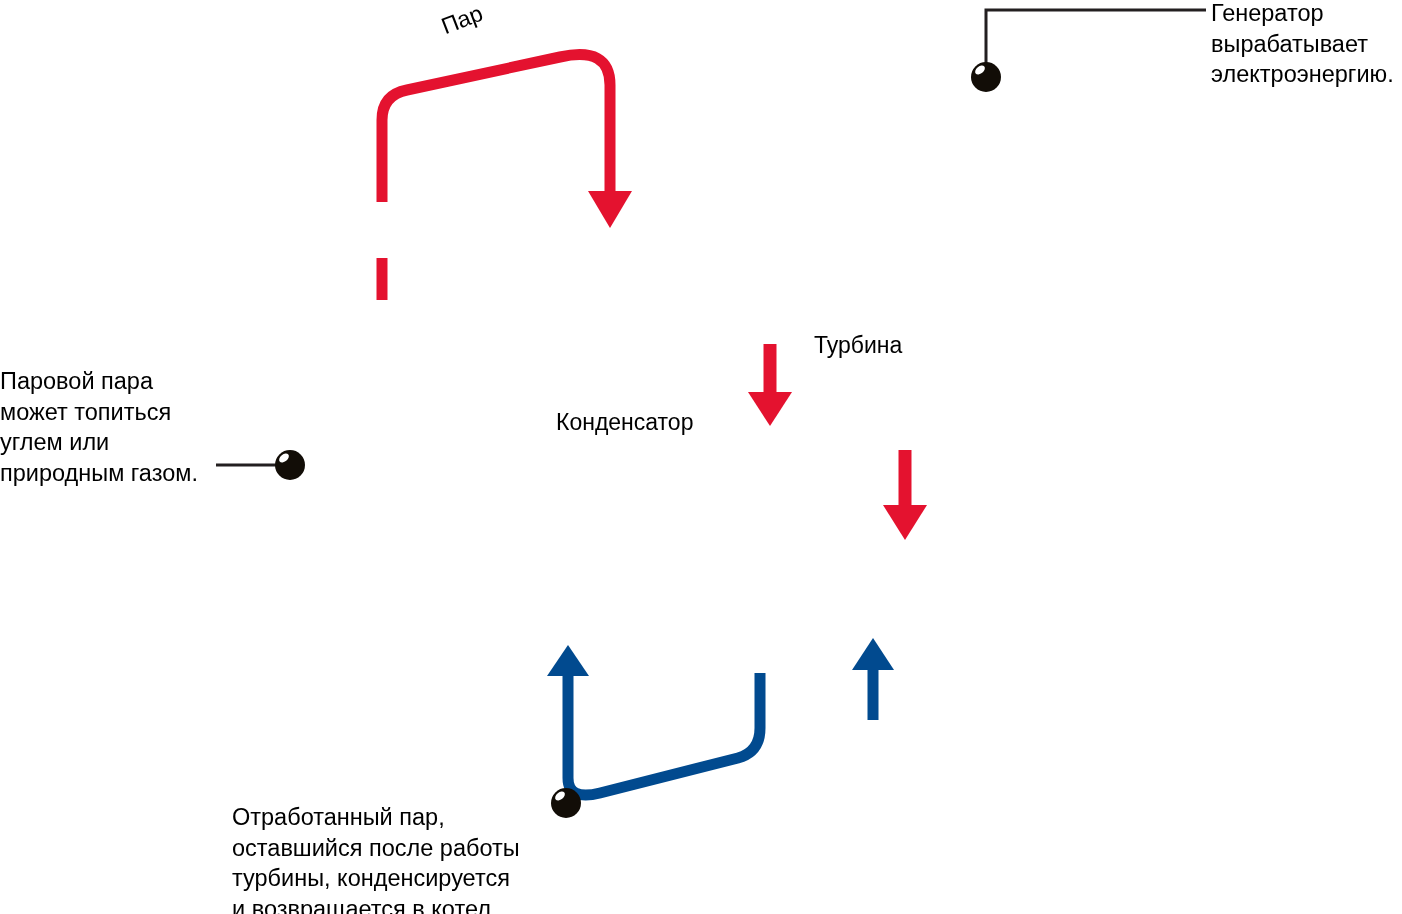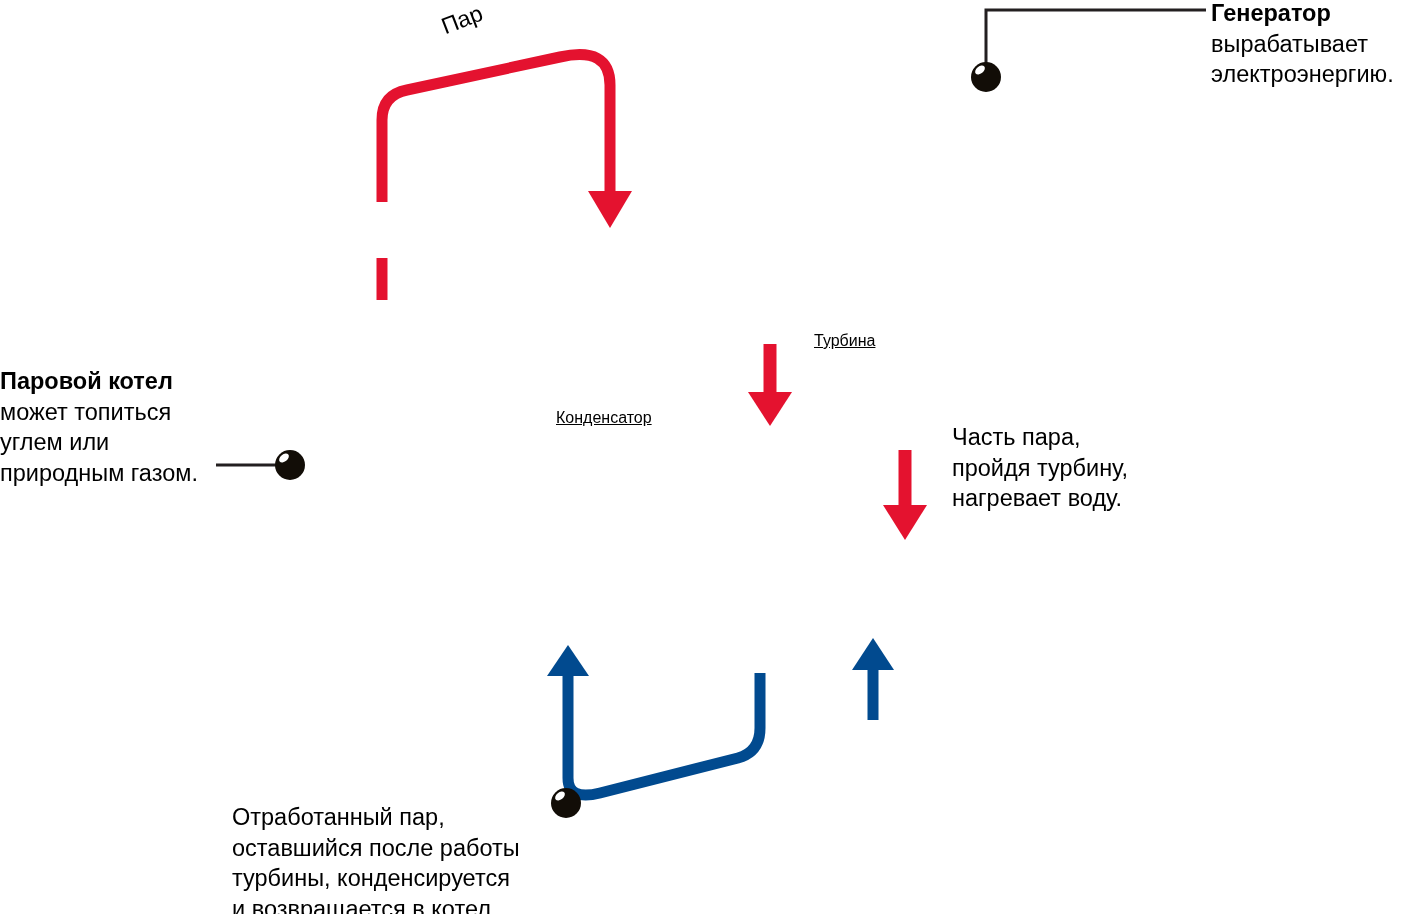--- a/index.html
+++ b/index.html
@@ -34,31 +34,30 @@
 
   
   .label-steam {
     font-size: 23px;
     transform: rotate(-21deg);
     transform-origin: left bottom;
   }
 
   
   .label-component {
-    font-size: 16px;
-    text-decoration: underline;
+    font-size: 23px;
   }
 
   
   .callout {
     font-size: 23.5px;
     line-height: 1.30;
   }
   .callout .lead {
-    font-weight: bold;
+    font-weight: normal;
   }
 
   
   #label-steam-pipe      { left: 448px;  top: 12px; }
   #callout-steam-turbine { left: 662px;  top: 42px; }
   #callout-generator     { left: 1211px; top: -2px; }
   #callout-boiler        { left: 0px;    top: 366px; }
   #label-condenser       { left: 556px;  top: 408px; }
   #label-turbine         { left: 814px;  top: 331px; }
   #callout-part-steam    { left: 952px;  top: 422px; }
@@ -125,31 +124,28 @@
     </g>
   </svg>
 
   <div class="txt label-steam" id="label-steam-pipe">Пар</div>
 
 
   <div class="txt callout" id="callout-generator"><span class="lead">Генератор</span><span>
 вырабатывает
 электроэнергию.</span></div>
 
-  <div class="txt callout" id="callout-boiler"><span class="lead">Паровой котел</span><span>
+  <div class="txt callout" id="callout-boiler"><span class="lead">Паровой пара</span><span>
 может топиться
 углем или
 природным газом.</span></div>
 
   <div class="txt label-component" id="label-condenser">Конденсатор</div>
 
   <div class="txt label-component" id="label-turbine">Турбина</div>
 
-  <div class="txt callout" id="callout-part-steam">Часть пара,
-пройдя турбину,
-нагревает воду.</div>
 
   <div class="txt callout" id="callout-spent-steam">Отработанный пар,
 оставшийся после работы
 турбины, конденсируется
 и возвращается в котел.</div>
 
 </div>
 
 </body></html>

